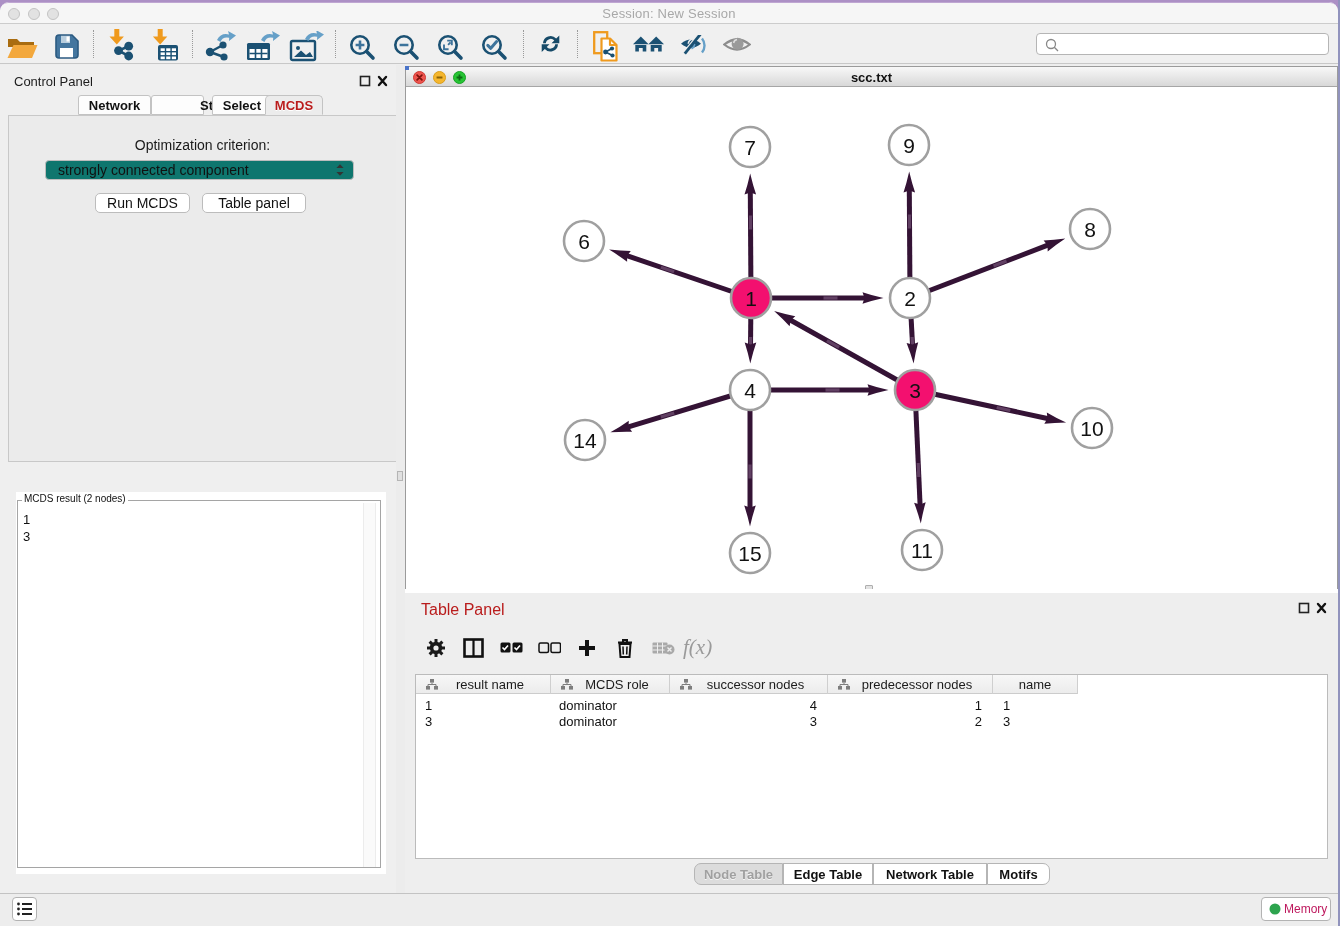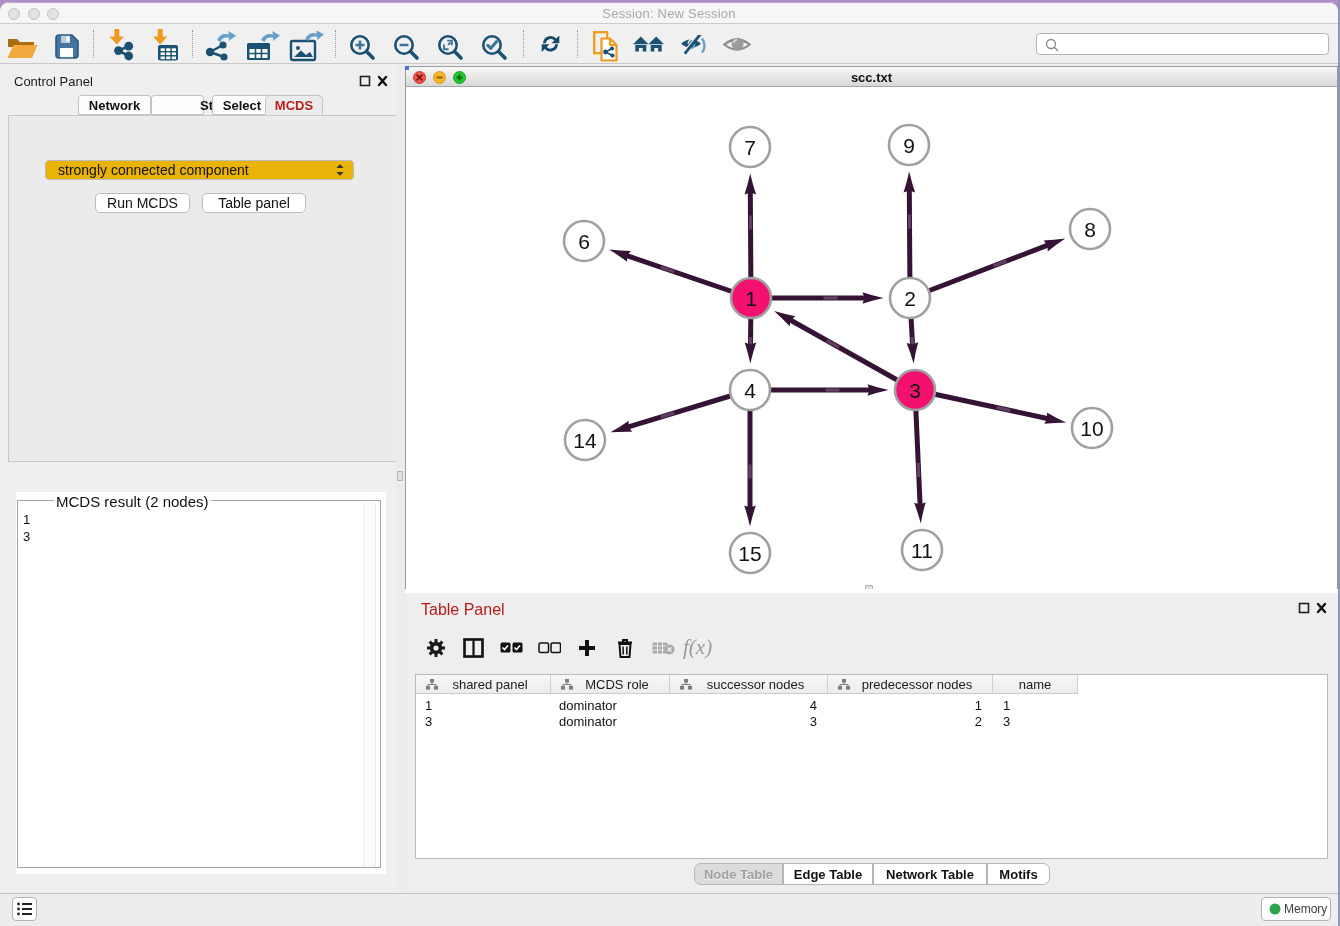--- a/index.html
+++ b/index.html
@@ -20,25 +20,25 @@
 .sep { position:absolute; top:6px; height:28px; width:0; border-left:1px dotted #9a9a9a; }
 .ticon { position:absolute; top:3px; }
 #searchbox { position:absolute; left:1036px; top:9px; width:293px; height:22px; background:#ffffff; border:1px solid #b5b5b5; border-radius:4px; }
 
 #cpanel { position:absolute; left:0; top:63px; width:396px; height:828px; background:#efefef; }
 #cp-title { position:absolute; left:14px; top:9px; font-size:13px; color:#1c1c1c; }
 .tab { position:absolute; top:30px; height:20px; background:#fdfdfd; border:1px solid #c3c3c3; border-radius:3px 3px 0 0; font-size:13px; font-weight:bold; color:#111; text-align:center; line-height:19px; }
 #tab-mcds { background:#ececec; border-bottom:1px solid #ececec; border-radius:5px 5px 0 0; color:#b91c1c; text-shadow:0 1px 0 #ffffff; }
 #cp-content { position:absolute; left:8px; top:50px; width:389px; height:347px; background:#ebebeb; border:1px solid #c8c8c8; border-right:none; }
 #opt-label { position:absolute; left:8px; top:72px; width:389px; text-align:center; font-size:14px; color:#1a1a1a; }
-#combo { position:absolute; left:45px; top:95px; width:309px; height:20px; background:#eab308; border:1px solid #bcbcbc; border-radius:4px; font-size:14px; color:#111; line-height:18px; padding-left:12px; }
+#combo { position:absolute; left:45px; top:95px; width:309px; height:20px; background:#0f766e; border:1px solid #bcbcbc; border-radius:4px; font-size:14px; color:#111; line-height:18px; padding-left:12px; }
 .btn { position:absolute; top:128px; height:20px; background:#ffffff; border:1px solid #bcbcbc; border-radius:5px; font-size:14px; color:#111; text-align:center; line-height:18px; }
 #result-panel { position:absolute; left:16px; top:427px; width:370px; height:382px; background:#ffffff; }
 #fieldset { position:absolute; left:1px; top:8px; width:364px; height:368px; border:1px solid #a5a5a5; }
-#fieldset-label { position:absolute; left:4px; top:-8px; background:#ffffff; font-size:15px; color:#111; padding:0 2px;margin-left:32px; }
+#fieldset-label { position:absolute; left:4px; top:-8px; background:#ffffff; font-size:10px; color:#111; padding:0 2px; }
 #rscroll { position:absolute; right:4px; top:2px; width:13px; height:364px; background:#fafafa; border-left:1px solid #ececec; border-right:1px solid #ececec; }
 
 #vdivider { position:absolute; left:396px; top:63px; width:9px; height:828px; background:#ececec; }
 
 #netwin { position:absolute; left:405px; top:64px; width:933px; height:523px; background:#ffffff; border:1px solid #9b9b9b; border-bottom:none; }
 #nettitle { position:absolute; left:0; top:0; width:100%; height:20px; background:linear-gradient(#f8f8f8,#d8d8d8); border-bottom:1px solid #a6a6a6; }
 #nettitle-text { position:absolute; width:100%; text-align:center; top:3px; font-size:13px; font-weight:bold; color:#111; }
 .mac { position:absolute; top:4px; width:13px; height:13px; border-radius:50%; }
 .mac svg { position:absolute; left:0; top:0; }
 
@@ -191,20 +191,21 @@
     <div id="cp-title">Control Panel</div>
     <svg class="abs" style="left:359px;top:10px;" width="30" height="12" viewBox="0 0 30 12">
       <rect x="1.5" y="1.5" width="9" height="9" fill="none" stroke="#222" stroke-width="1.6"></rect>
       <path d="M20 2 L27 10 M27 2 L20 10" stroke="#111" stroke-width="2.4" stroke-linecap="round"></path>
     </svg>
     <div class="tab" style="left:78px;width:73px;">Network</div>
     <div class="tab" style="left:151px;width:53px;padding-left:48px;">Style</div>
     <div class="tab" style="left:212px;width:60px;text-align:center;">Select</div>
     <div class="tab" id="tab-mcds" style="left:265px;width:58px;">MCDS</div>
     <div id="cp-content"></div>
+    <div id="opt-label">Optimization criterion:</div>
     <div id="combo">strongly connected component
       <svg width="10" height="14" style="position:absolute;right:8px;top:2px;" viewBox="0 0 10 14">
         <path d="M1.4 5 L5 1.2 L8.6 5 Z" fill="#333"></path>
         <path d="M1.4 9 L5 12.8 L8.6 9 Z" fill="#333"></path>
       </svg>
     </div>
     <div class="btn" style="left:95px;width:95px;">Run MCDS</div>
     <div class="btn" style="left:202px;width:104px;">Table panel</div>
     <div id="result-panel">
       <div id="fieldset">
@@ -366,21 +367,21 @@
 </div>
     <div id="tbox">
       <div id="thead">
 <div class="th" style="left:0px;width:135px;"><svg width="12" height="11" viewBox="0 0 12 11" style="position:absolute;left:10px;top:4px;">
               <g fill="#7d7d7d">
                 <rect x="4" y="0" width="4" height="3.6"></rect>
                 <rect x="0" y="7" width="4" height="3.6"></rect>
                 <rect x="8" y="7" width="4" height="3.6"></rect>
               </g>
               <path d="M6 3.6 V5.5 M2 7 V5.5 H10 V7" fill="none" stroke="#7d7d7d" stroke-width="1"></path>
-            </svg><span style="margin-left:14px;">shared panel</span></div>
+            </svg><span style="margin-left:14px;">result name</span></div>
 <div class="th" style="left:135px;width:119px;"><svg width="12" height="11" viewBox="0 0 12 11" style="position:absolute;left:10px;top:4px;">
               <g fill="#7d7d7d">
                 <rect x="4" y="0" width="4" height="3.6"></rect>
                 <rect x="0" y="7" width="4" height="3.6"></rect>
                 <rect x="8" y="7" width="4" height="3.6"></rect>
               </g>
               <path d="M6 3.6 V5.5 M2 7 V5.5 H10 V7" fill="none" stroke="#7d7d7d" stroke-width="1"></path>
             </svg><span style="margin-left:14px;text-align:right;">MCDS role</span></div>
 <div class="th" style="left:254px;width:158px;"><svg width="12" height="11" viewBox="0 0 12 11" style="position:absolute;left:10px;top:4px;">
               <g fill="#7d7d7d">
@@ -425,17 +426,17 @@
         <circle cx="2.5" cy="8" r="1.4" fill="#222"></circle>
           <rect x="6" y="7" width="10" height="2" fill="#222"></rect>
         <circle cx="2.5" cy="13" r="1.4" fill="#222"></circle>
           <rect x="6" y="12" width="10" height="2" fill="#222"></rect>
       </svg>
     </div>
     <div class="sbtn" style="left:1261px;width:70px;">
       <svg width="12" height="12" style="position:absolute;left:7px;top:5px;">
           <circle cx="6" cy="6" r="5.5" fill="#2da44e"></circle>
         </svg>
-      <span style="position:absolute;left:22px;top:4px;font-size:12px;color:#404040;">Memory</span>
+      <span style="position:absolute;left:22px;top:4px;font-size:12px;color:#be185d;">Memory</span>
     </div>
   </div>
 </div>
 <div id="redge"></div>
 
 </body></html>

